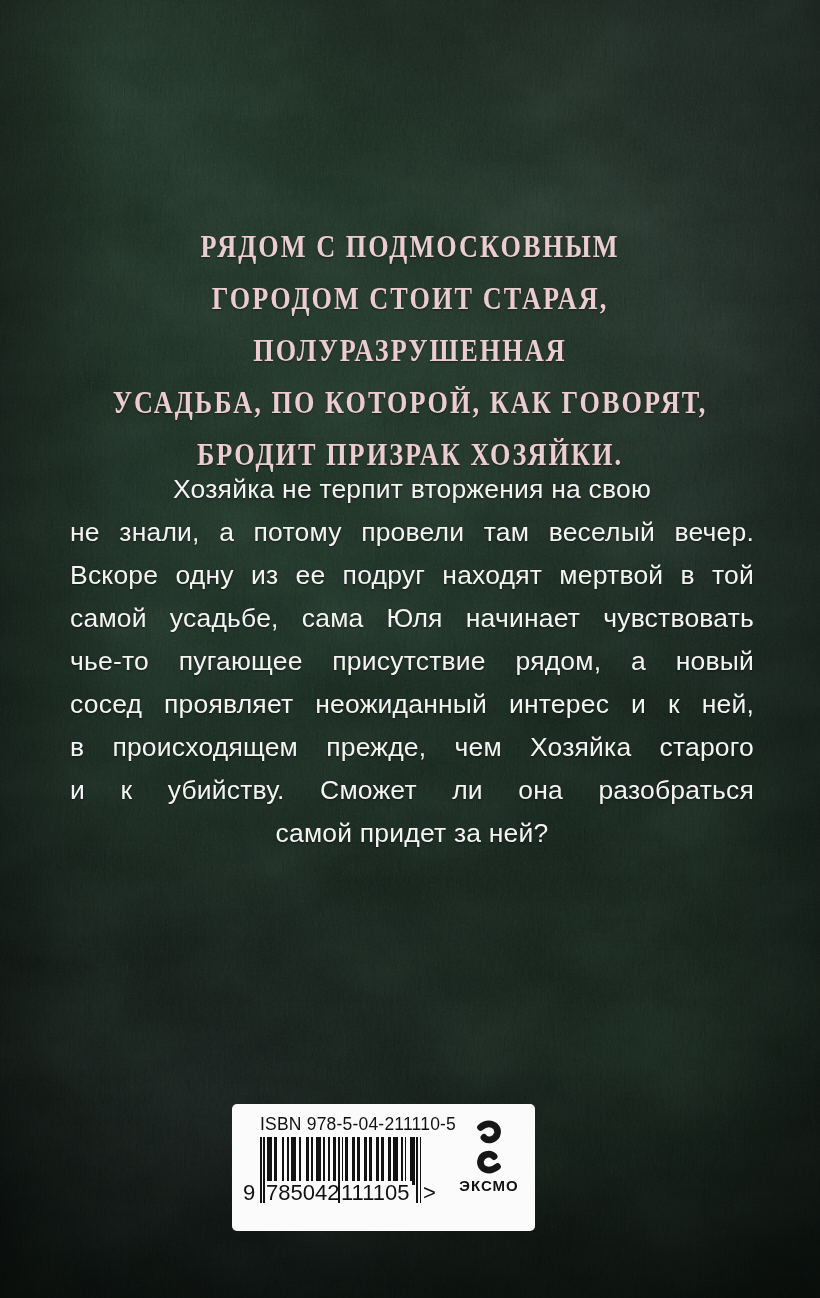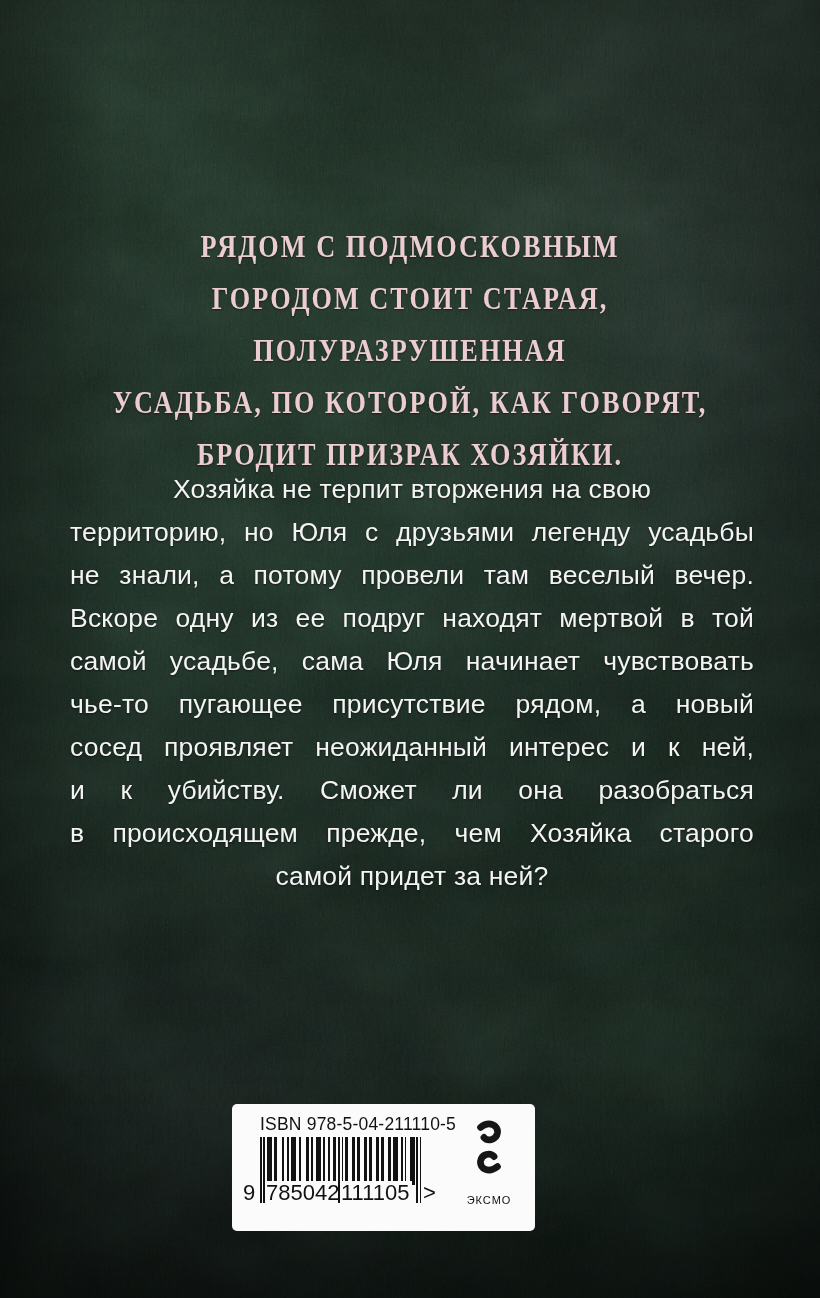--- a/index.html
+++ b/index.html
@@ -67,21 +67,21 @@
     position:absolute;left:0;top:44px;height:24px;width:172px;
     font-size:22px;line-height:24px;
   }
   .digits span{position:absolute;top:0;background:#fbfbfb;}
   .d9{left:-17px;}
   .dleft{left:6px;width:71px;text-align:right;}
   .dright{left:81px;width:71px;text-align:left;}
   .dgt{left:163px;}
   .publisher{position:absolute;left:218px;top:16px;width:78px;text-align:center;}
   .publisher svg{display:block;margin:0 auto;}
-  .pub-name{margin-top:20px;font-size:11px;font-weight:400;letter-spacing:1px;}
+  .pub-name{margin-top:3px;font-size:15px;font-weight:700;letter-spacing:1px;}
 </style>
 </head>
 <body>
 
 <div class="cover">
 
   <svg class="texture" width="820" height="1298">
     <filter id="patch">
         <feTurbulence type="fractalNoise" baseFrequency="0.008 0.012" numOctaves="4" seed="11"></feTurbulence>
         <feColorMatrix type="saturate" values="0"></feColorMatrix>
@@ -102,28 +102,27 @@
 
   <div class="tagline">
     <div>РЯДОМ С ПОДМОСКОВНЫМ</div>
     <div>ГОРОДОМ СТОИТ СТАРАЯ, ПОЛУРАЗРУШЕННАЯ</div>
     <div>УСАДЬБА, ПО КОТОРОЙ, КАК ГОВОРЯТ,</div>
     <div>БРОДИТ ПРИЗРАК ХОЗЯЙКИ.</div>
   </div>
 
   <div class="synopsis">
     <div class="syn-line center">Хозяйка не терпит вторжения на свою</div>
-    <div class="syn-line">территорию, но Юля с друзьями легенду усадьбы</div>
     <div class="syn-line">не знали, а потому провели там веселый вечер.</div>
     <div class="syn-line">Вскоре одну из ее подруг находят мертвой в той</div>
     <div class="syn-line">самой усадьбе, сама Юля начинает чувствовать</div>
     <div class="syn-line">чье-то пугающее присутствие рядом, а новый</div>
     <div class="syn-line">сосед проявляет неожиданный интерес и к ней,</div>
+    <div class="syn-line">в происходящем прежде, чем Хозяйка старого</div>
     <div class="syn-line">и к убийству. Сможет ли она разобраться</div>
-    <div class="syn-line">в происходящем прежде, чем Хозяйка старого</div>
     <div class="syn-line center">самой придет за ней?</div>
   </div>
 
   <div class="bbox">
     <div class="isbn">ISBN 978-5-04-211110-5</div>
 
     <div class="barcode">
       <div class="bars" id="bars">
           <div class="guard" style="left: 0px; width: 1.7px;"></div>
           <div class="guard" style="left: 3.4px; width: 1.7px;"></div>

